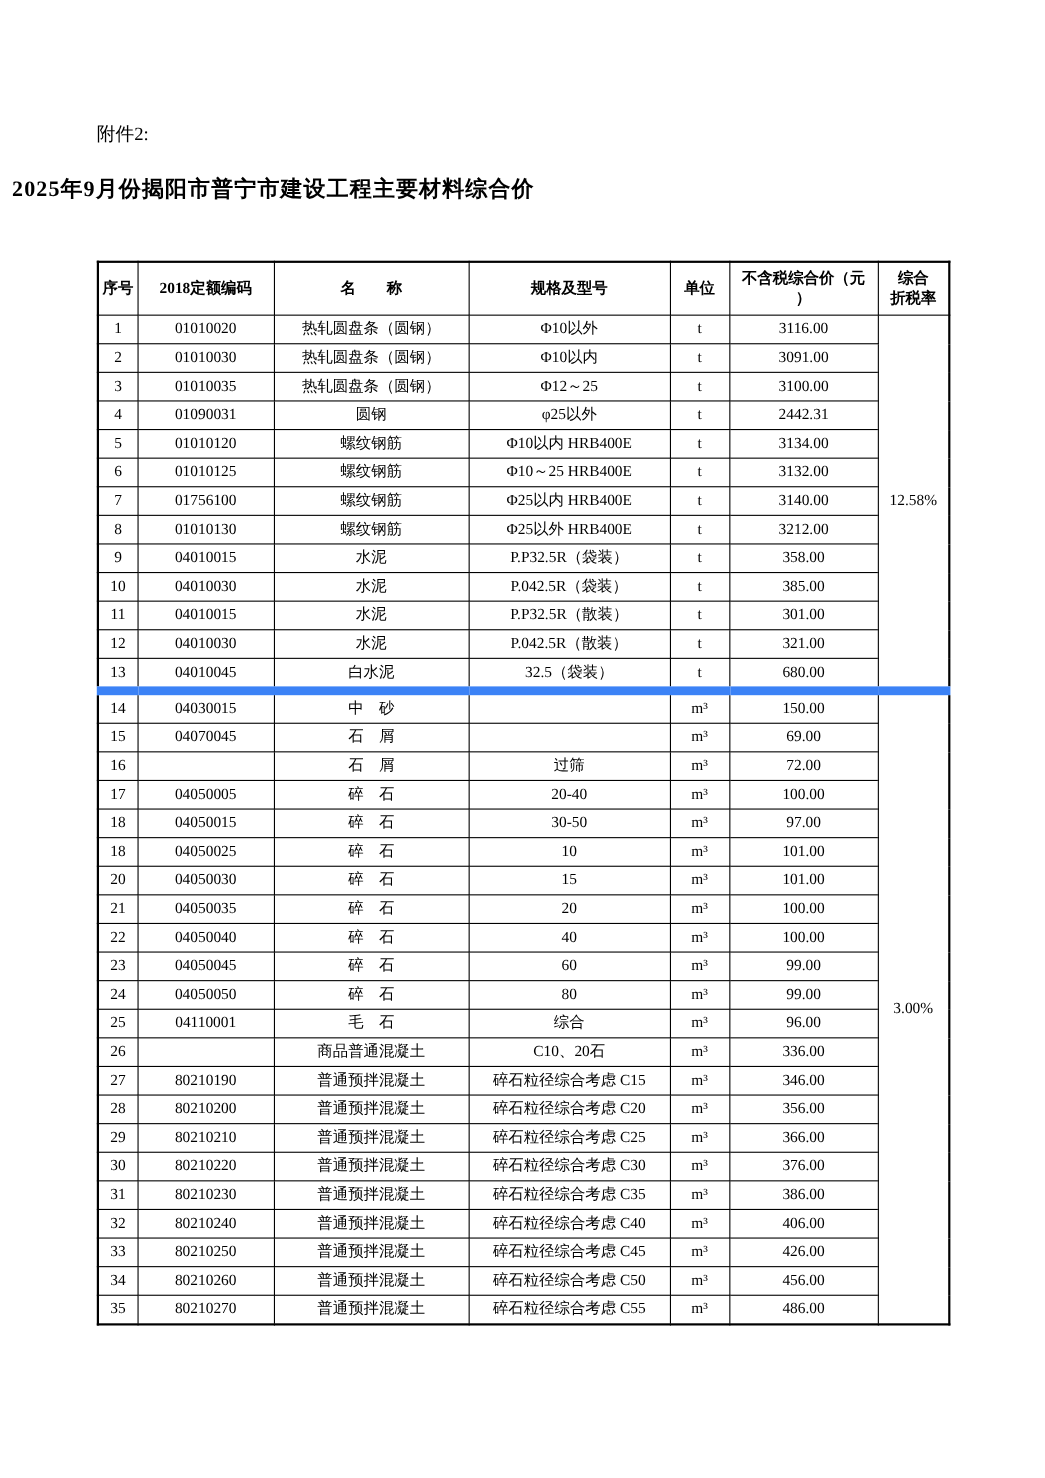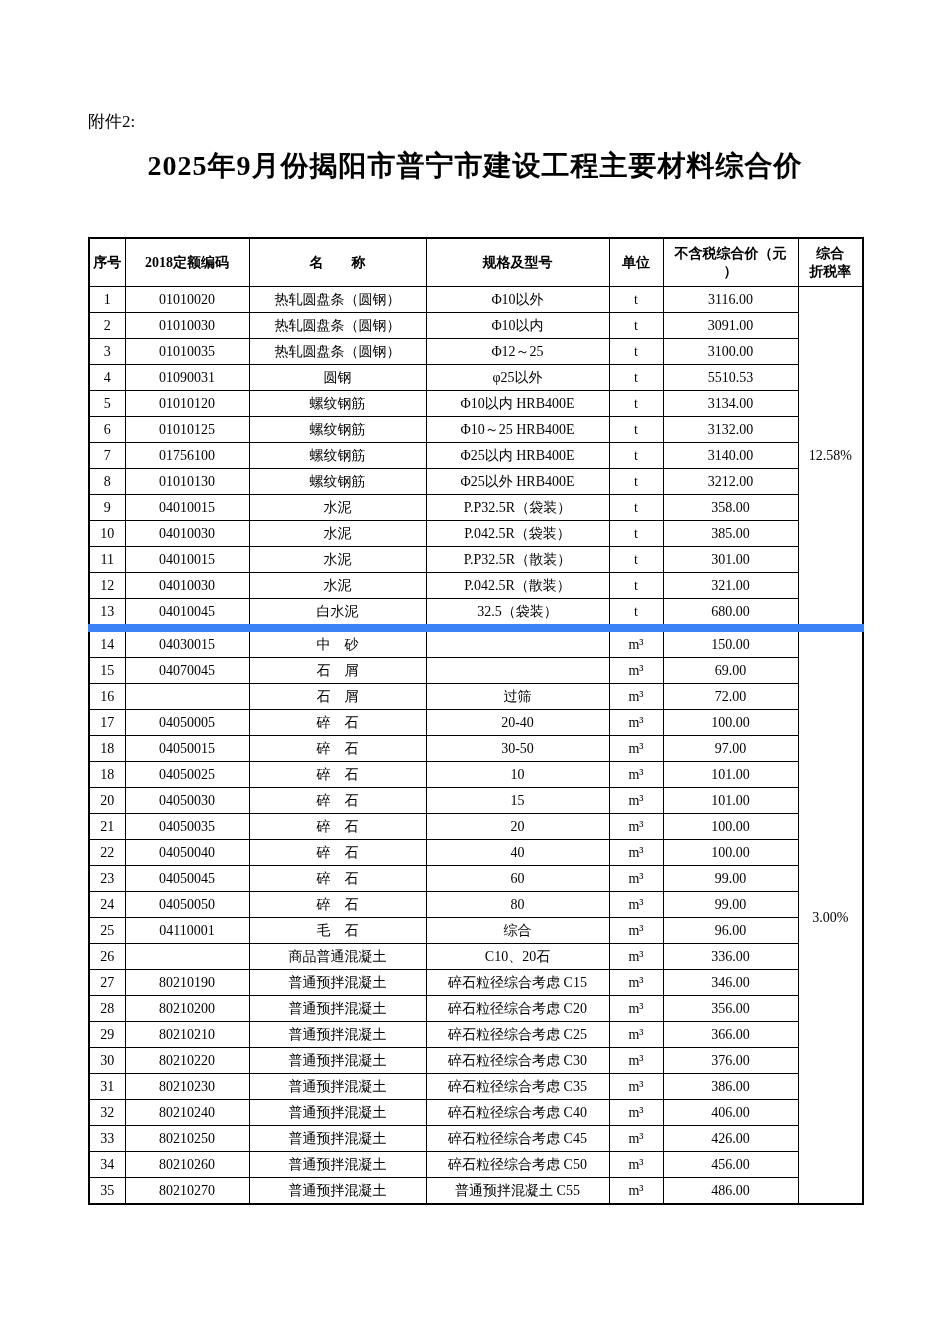--- a/index.html
+++ b/index.html
@@ -16,23 +16,23 @@
     overflow: hidden;
   }
   .attachment {
     position: absolute;
     left: 88px; top: 110px;
     font-size: 17px;
   }
   .title {
     position: absolute;
     left: 0; right: 0; top: 147px;
-    margin: 0;
-    text-align: center;
-    font-size: 28px;
+    margin: 11px;
+    text-align: left;
+    font-size: 20px;
     font-weight: bold;
     letter-spacing: 1px;
   }
   table.mat-table {
     position: absolute;
     left: 88px; top: 200px;
     width: 774px;
     border-collapse: collapse;
     table-layout: fixed;
     border: 2px solid #000;
@@ -124,21 +124,21 @@
           <td class="c-spec">Φ12～25</td>
           <td class="c-unit">t</td>
           <td class="c-price">3100.00</td>
         </tr>
         <tr>
           <td class="c-no">4</td>
           <td class="c-code">01090031</td>
           <td class="c-name">圆钢</td>
           <td class="c-spec">φ25以外</td>
           <td class="c-unit">t</td>
-          <td class="c-price">5510.53</td>
+          <td class="c-price">2442.31</td>
         </tr>
         <tr>
           <td class="c-no">5</td>
           <td class="c-code">01010120</td>
           <td class="c-name">螺纹钢筋</td>
           <td class="c-spec">Φ10以内 HRB400E</td>
           <td class="c-unit">t</td>
           <td class="c-price">3134.00</td>
         </tr>
         <tr>
@@ -371,19 +371,19 @@
           <td class="c-code">80210260</td>
           <td class="c-name">普通预拌混凝土</td>
           <td class="c-spec">碎石粒径综合考虑 C50</td>
           <td class="c-unit">m³</td>
           <td class="c-price">456.00</td>
         </tr>
         <tr>
           <td class="c-no">35</td>
           <td class="c-code">80210270</td>
           <td class="c-name">普通预拌混凝土</td>
-          <td class="c-spec">普通预拌混凝土 C55</td>
+          <td class="c-spec">碎石粒径综合考虑 C55</td>
           <td class="c-unit">m³</td>
           <td class="c-price">486.00</td>
         </tr>
       </tbody>
   </table>
 </div>
 
 </body></html>

